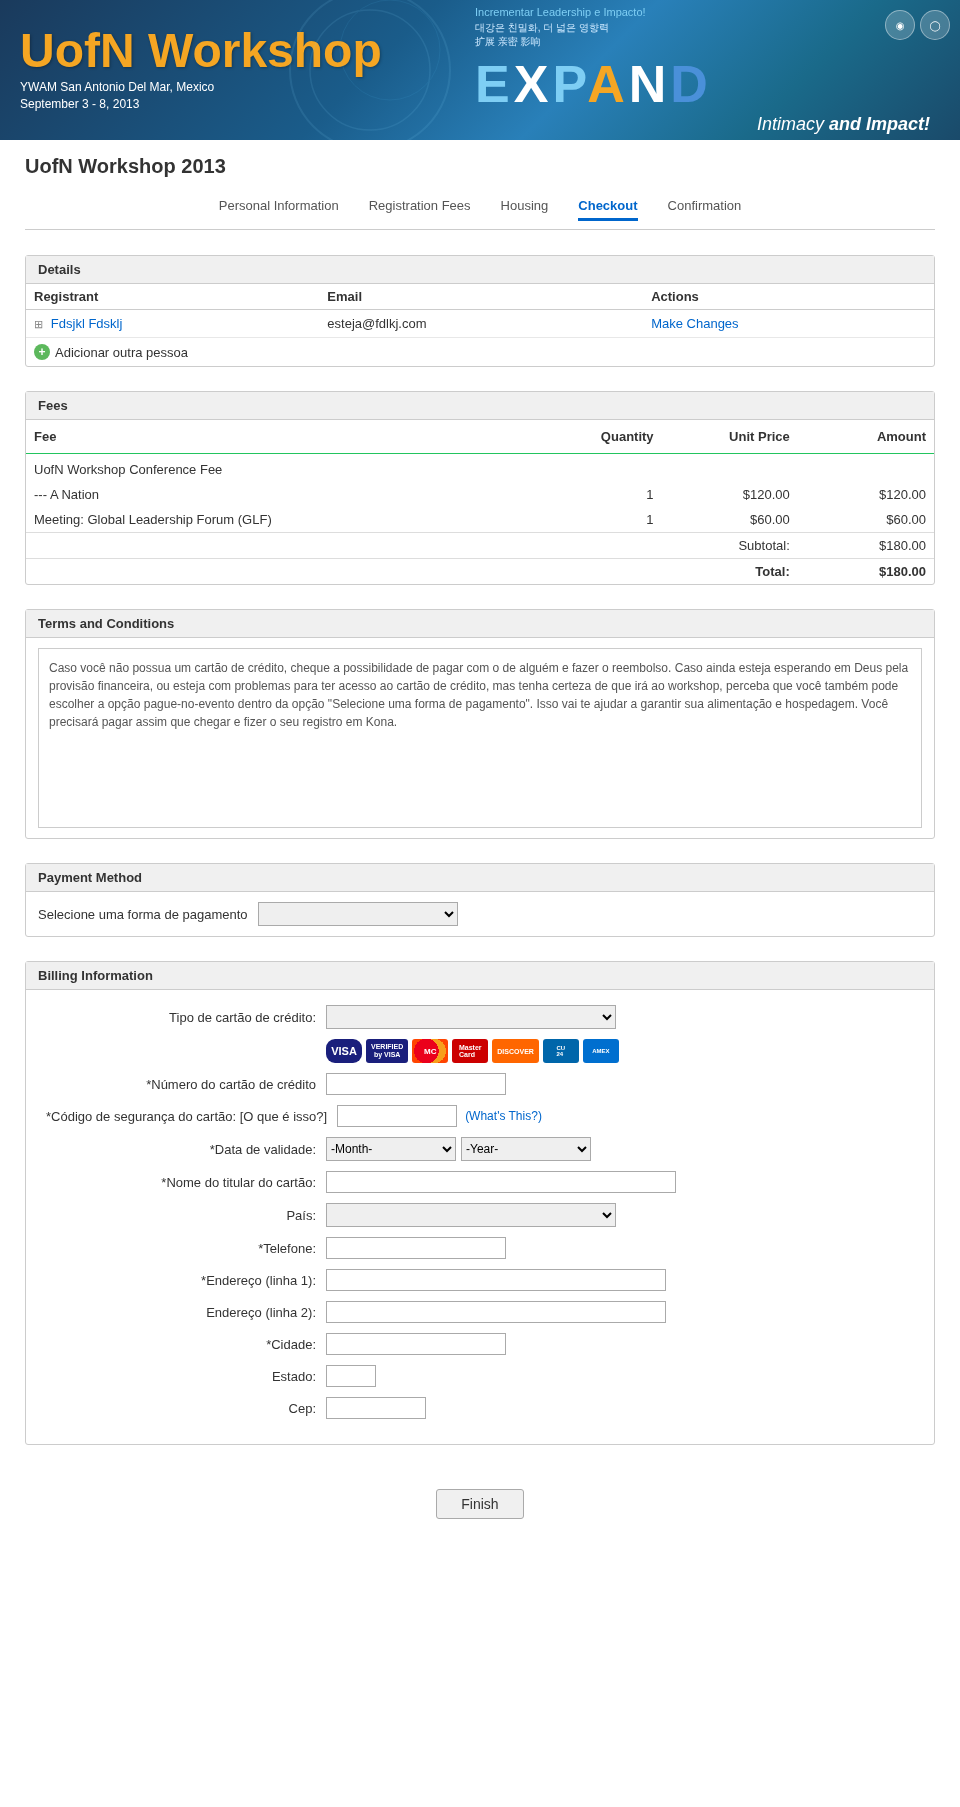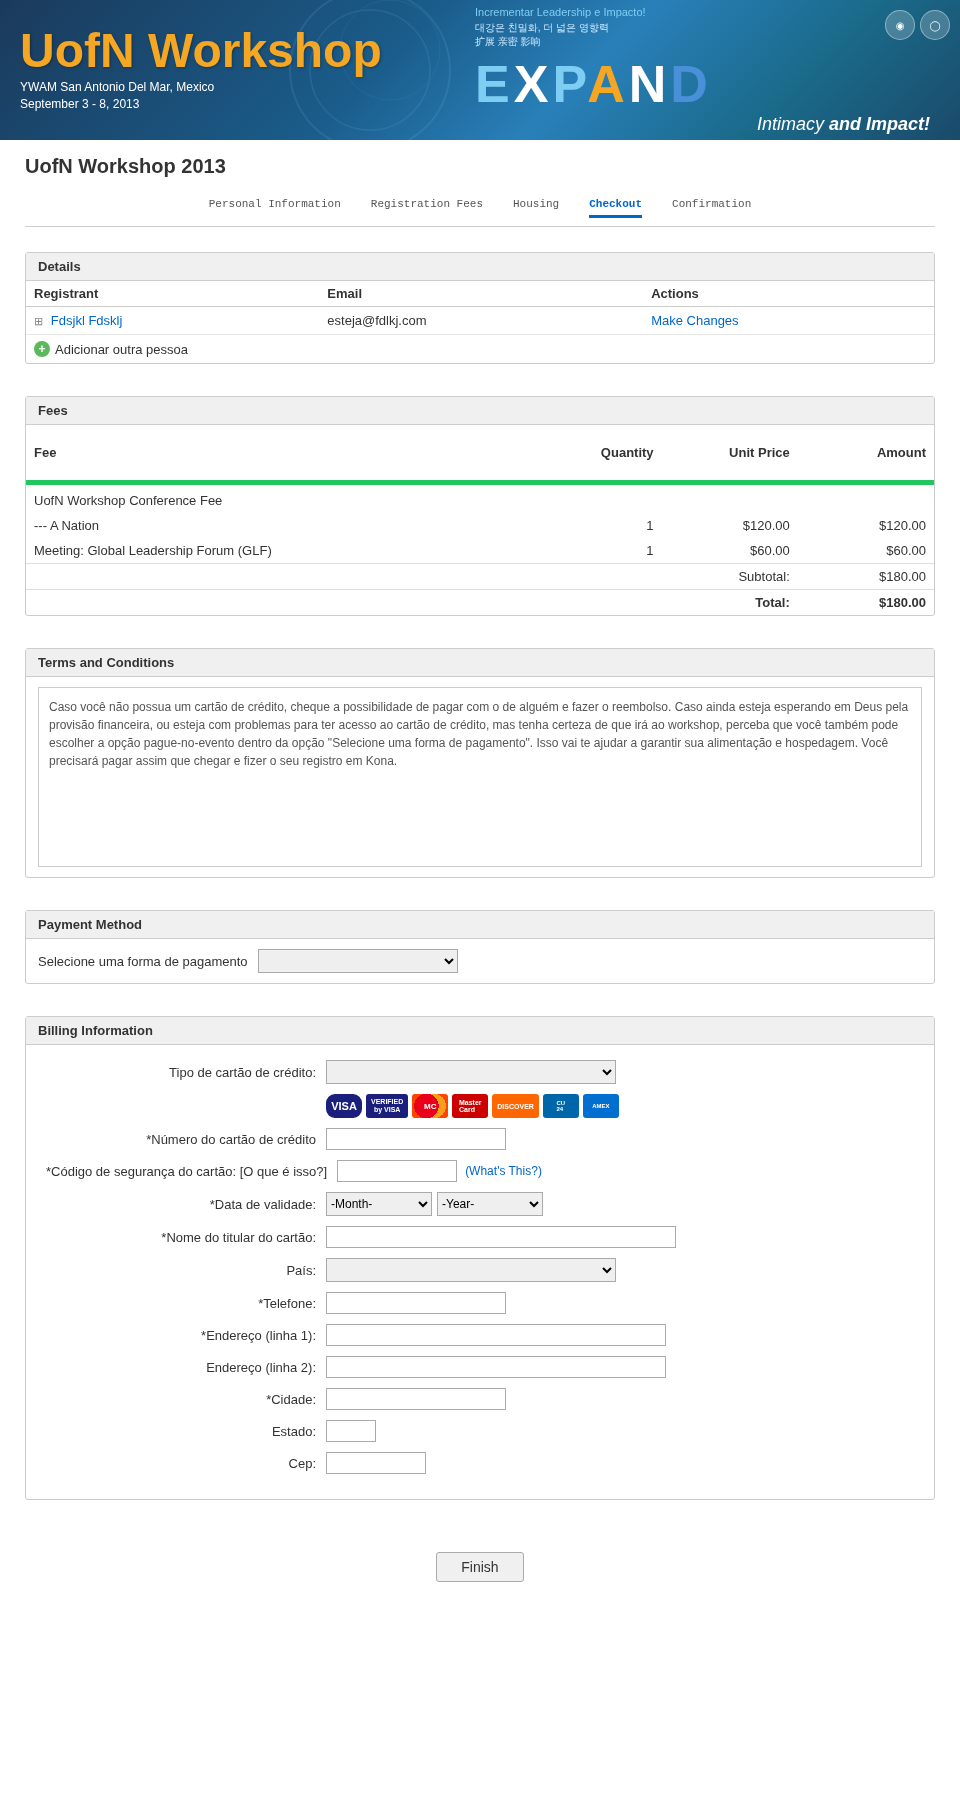--- a/index.html
+++ b/index.html
@@ -90,40 +90,39 @@
     
     .wizard-steps {
       display: flex;
       justify-content: center;
       gap: 30px;
       margin-bottom: 25px;
       border-bottom: 1px solid #ccc;
       padding-bottom: 8px;
     }
     .wizard-step {
-      font-size: 11px;
+      font-size: 13px;
       color: #555;
       cursor: pointer;
       padding-bottom: 5px;
       position: relative;
       text-decoration: none;
-      font-family: Liberation Mono, monospace;
     }
     .wizard-step.active {
       color: #0066cc;
       font-weight: bold;
       border-bottom: 3px solid #0066cc;
     }
     .wizard-step.inactive { color: #555; }
 
     
     .section-box {
       border: 1px solid #ccc;
       border-radius: 3px;
-      margin-bottom: 32px;
+      margin-bottom: 24px;
       background: #fff;
     }
     .section-header {
       background: #f0f0f0;
       border-bottom: 1px solid #ccc;
       padding: 6px 12px;
       font-weight: bold;
       font-size: 13px;
       color: #333;
     }
@@ -180,22 +179,22 @@
       color: #fff;
       display: flex; align-items: center; justify-content: center;
       font-size: 12px; font-weight: bold;
     }
 
     
     .fees-table { width: 100%; border-collapse: collapse; }
     .fees-table th {
       text-align: left;
       font-weight: bold;
-      padding: 20px 8px;
-      border-bottom: 5px solid #22c55e;
+      padding: 9px 8px;
+      border-bottom: 1px solid #22c55e;
       font-size: 13px;
     }
     .fees-table th.right { text-align: right; }
     .fees-table td {
       padding: 5px 8px;
       font-size: 13px;
     }
     .fees-table td.right { text-align: right; }
     .fees-table .category-row td {
       font-weight: normal;
@@ -258,21 +257,21 @@
     }
     .form-input-sm { width: 120px; }
     .form-input-md { width: 180px; }
     .form-input-lg { width: 350px; }
     .form-input-xl { width: 340px; }
     .form-select {
       height: 24px;
       border: 1px solid #aaa;
       font-size: 12px;
     }
-    .form-select-md { width: 106px; }
+    .form-select-md { width: 130px; }
     .form-select-lg { width: 290px; }
 
     
     .card-logos {
       display: flex;
       align-items: center;
       gap: 4px;
       margin-left: 0;
     }
     .card-logo {

